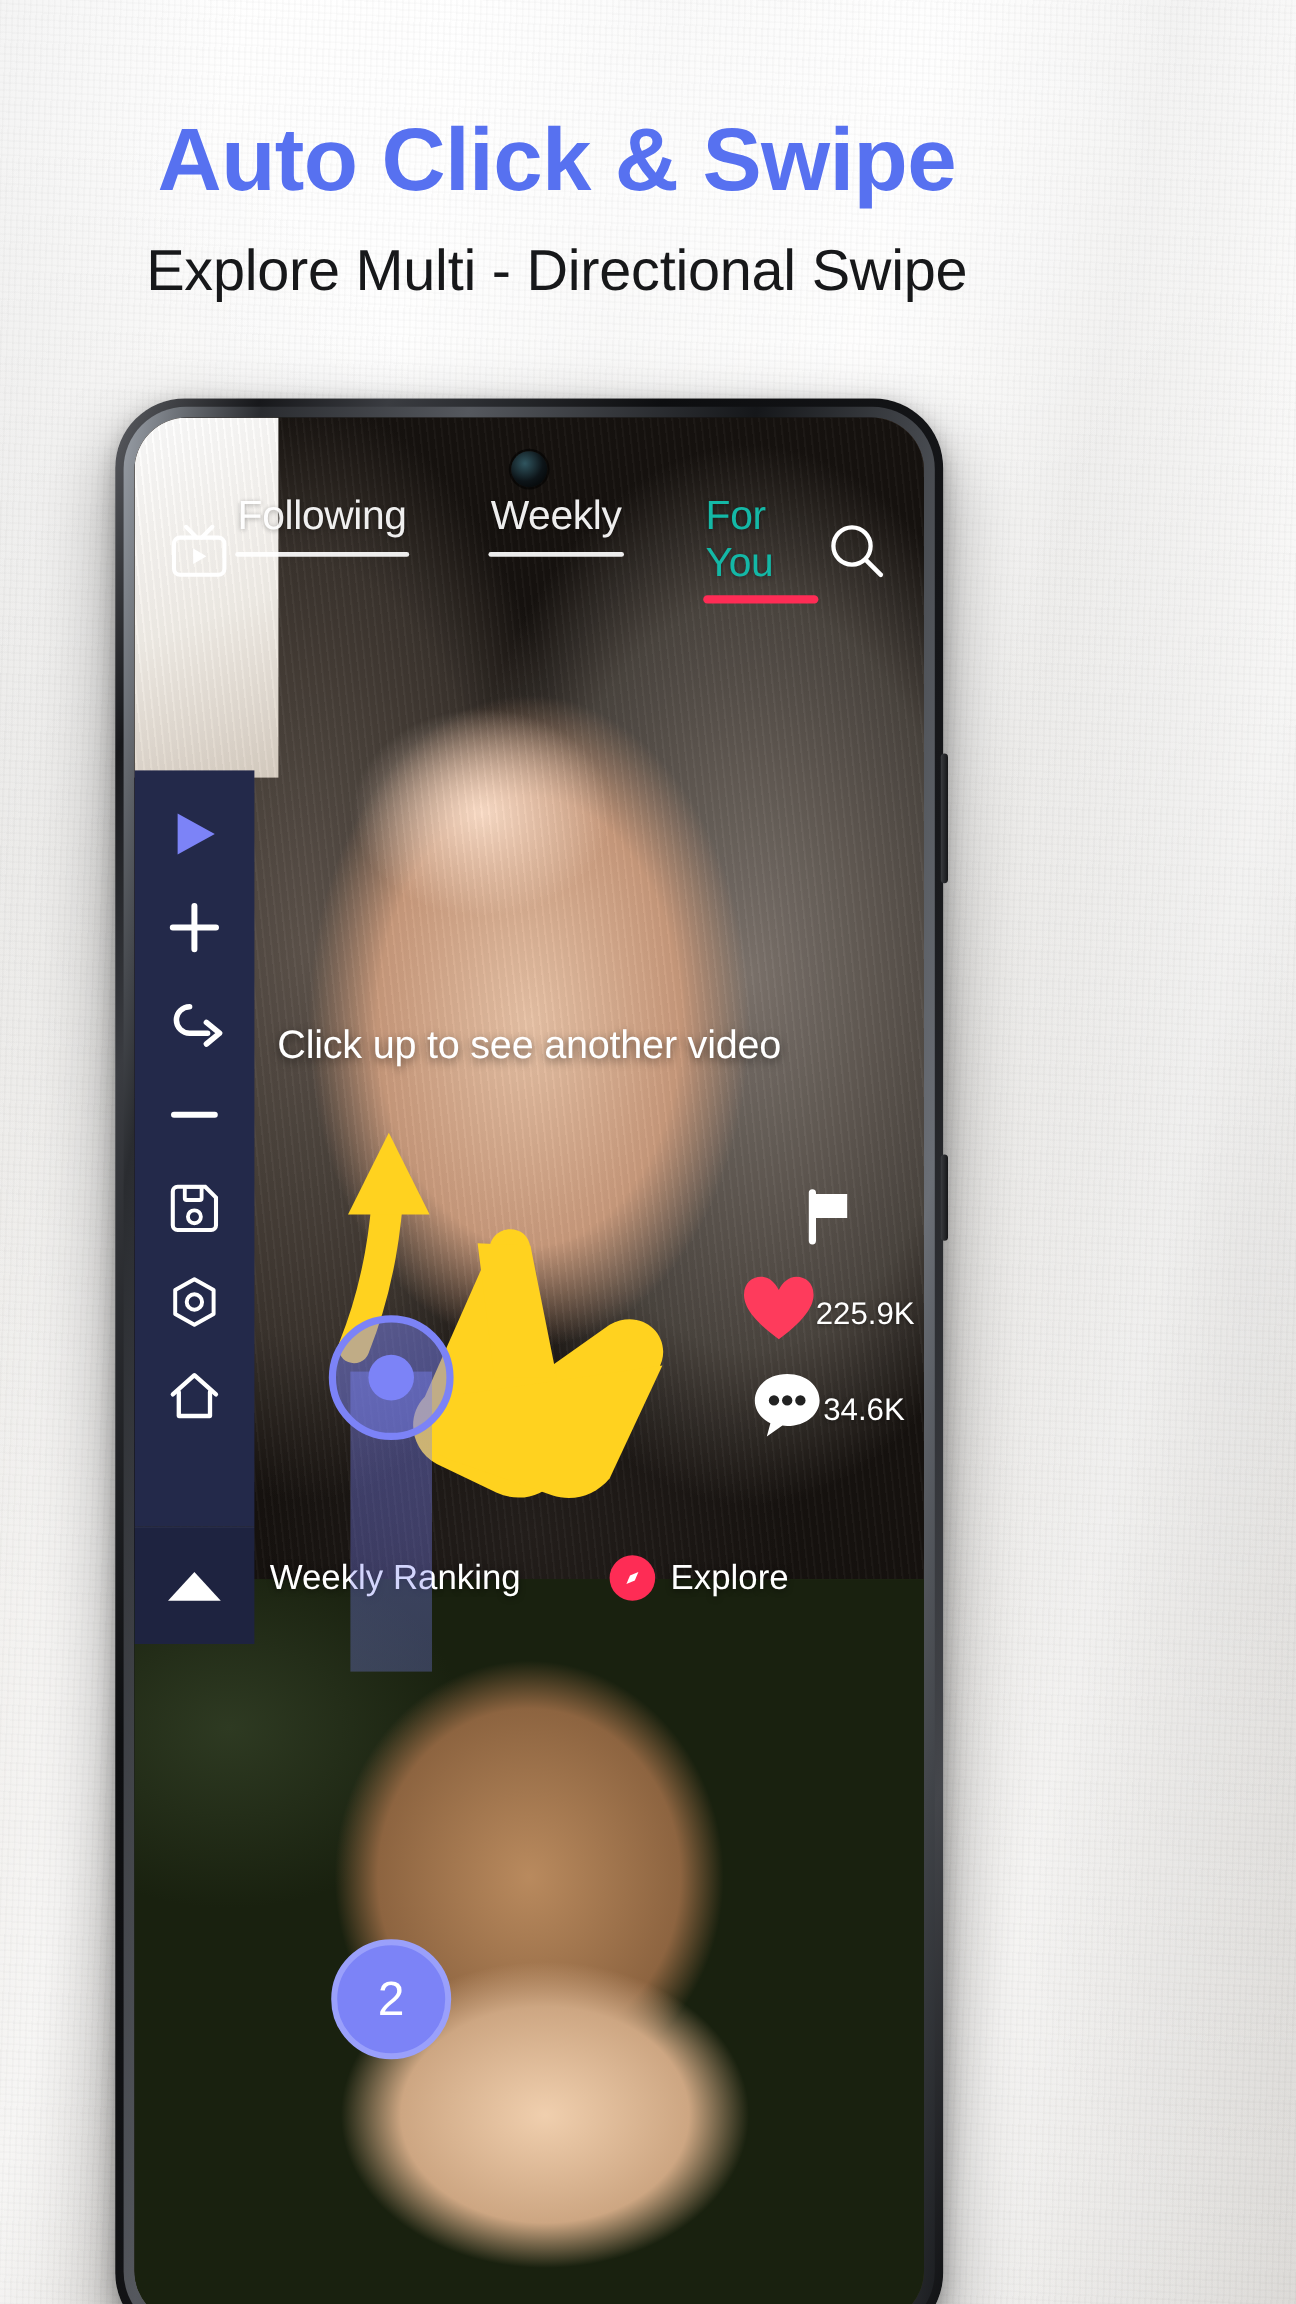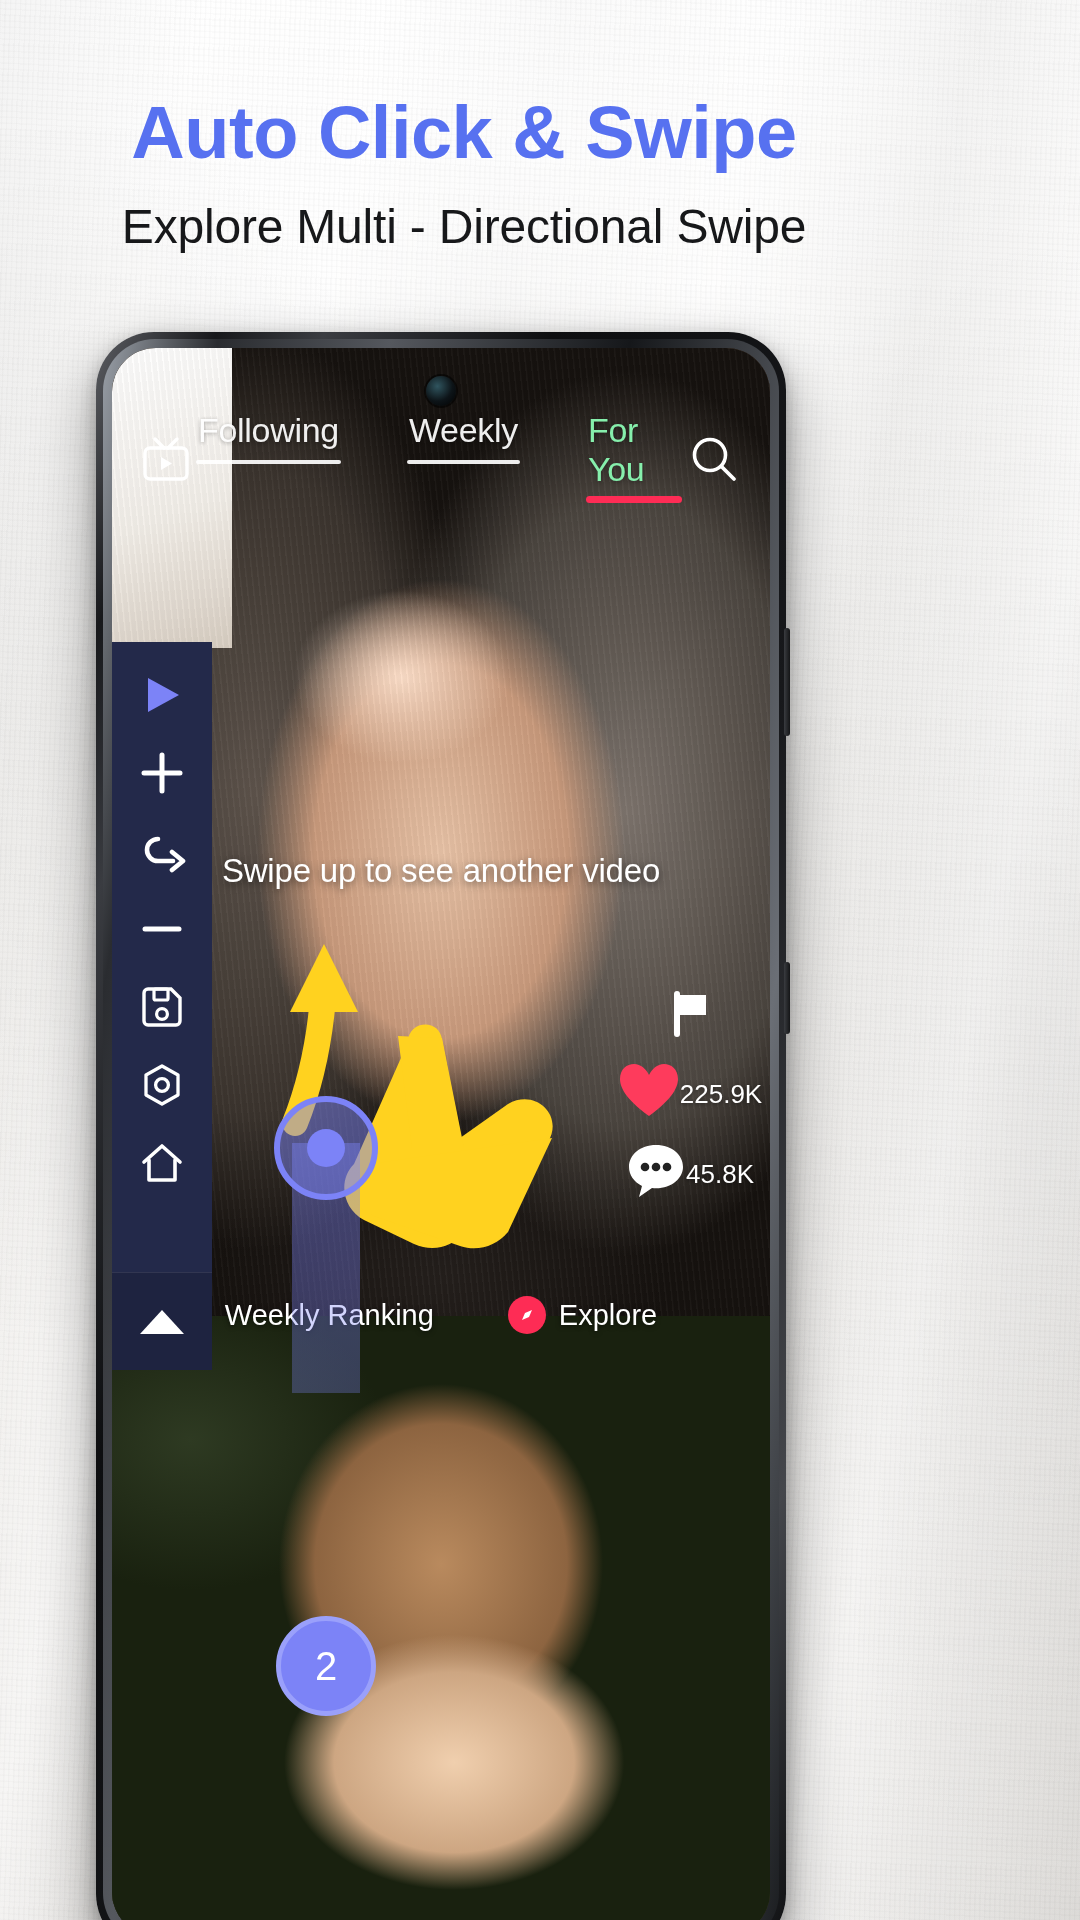--- a/index.html
+++ b/index.html
@@ -121,21 +121,21 @@
   #nav-tabs{ flex:1; display:flex; align-items:flex-start; justify-content:center; gap:58px; }
   .nav-tab{ position:relative; padding:0 6px 18px; }
   .nav-tab .lbl{
     font-size:34px; color:#ffffff; opacity:.93; letter-spacing:-0.3px; display:block;
     text-shadow:0 1px 4px rgba(0,0,0,0.35);
   }
   .nav-tab .bar{
     position:absolute; left:4px; right:4px; bottom:4px; height:4px;
     background:rgba(255,255,255,0.92); border-radius:3px;
   }
-  .nav-tab.active .lbl{ color:#86efac; opacity:1; }
+  .nav-tab.active .lbl{ color:#14b8a6; opacity:1; }
   .nav-tab.active .bar{ background:#fe2c55; height:7px; border-radius:4px; }
   #search-btn{ width:56px; height:56px; display:flex; align-items:center; justify-content:center; }
 
   
   #tool-sidebar{
     position:absolute; left:0; top:294px; width:100px; height:630px;
     background:#23294a; z-index:14;
     display:flex; flex-direction:column; align-items:center;
   }
   #tool-sidebar .tool{
@@ -281,39 +281,39 @@
         <span class="cnt">225.9K</span>
       </div>
 
       <div class="act">
         <svg width="60" height="58" viewBox="0 0 60 58">
           <path d="M30 3 C14 3 3 13 3 25 C3 33 8 40 16 44 L13 55 L26 46 C27.3 46.2 28.6 46.3 30 46.3 C46 46.3 57 36 57 25 C57 13 46 3 30 3 Z" fill="#fff"></path>
           <circle cx="19" cy="25" r="4.3" fill="#222"></circle>
           <circle cx="30" cy="25" r="4.3" fill="#222"></circle>
           <circle cx="41" cy="25" r="4.3" fill="#222"></circle>
         </svg>
-        <span class="cnt">45.8K</span>
+        <span class="cnt">34.6K</span>
       </div>
     </div>
 
     <div id="bottom-bar">
       <div class="chip">
         <span class="txt">Weekly Ranking</span>
       </div>
       <div class="chip">
         <span id="explore-dot">
           <svg width="26" height="26" viewBox="0 0 26 26">
             <path d="M18 8 L11 11 L8 18 L15 15 Z" fill="#fff"></path>
           </svg>
         </span>
         <span class="txt">Explore</span>
       </div>
     </div>
 
-    <div id="swipe-hint">Swipe up to see another video</div>
+    <div id="swipe-hint">Click up to see another video</div>
 
     <div id="gesture-layer">
       <svg width="100%" height="100%" viewBox="0 0 658 1588" preserveAspectRatio="none">
 
         <g>
           <path d="M183 775 C205 720 210 670 212 636" stroke="#ffd21f" stroke-width="26" fill="none" stroke-linecap="round"></path>
           <path d="M212 596 L246 664 L178 664 Z" fill="#ffd21f"></path>
         </g>
 
         <g>

